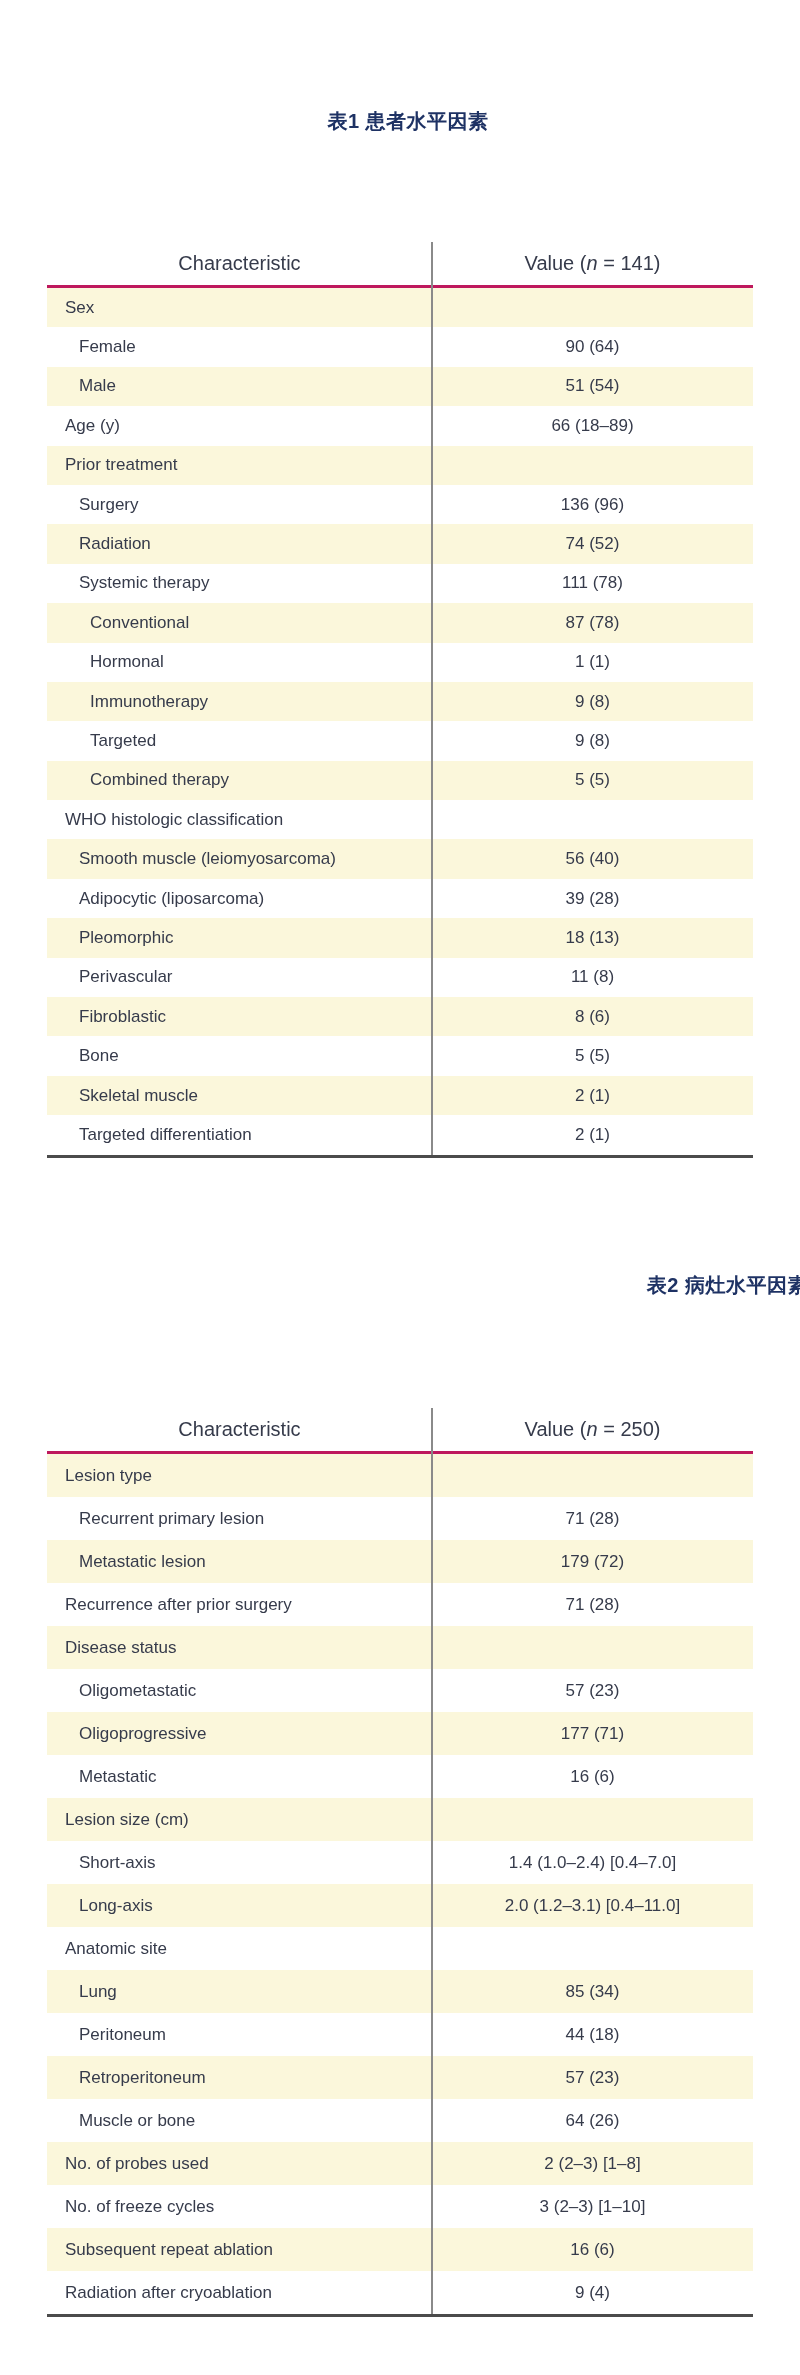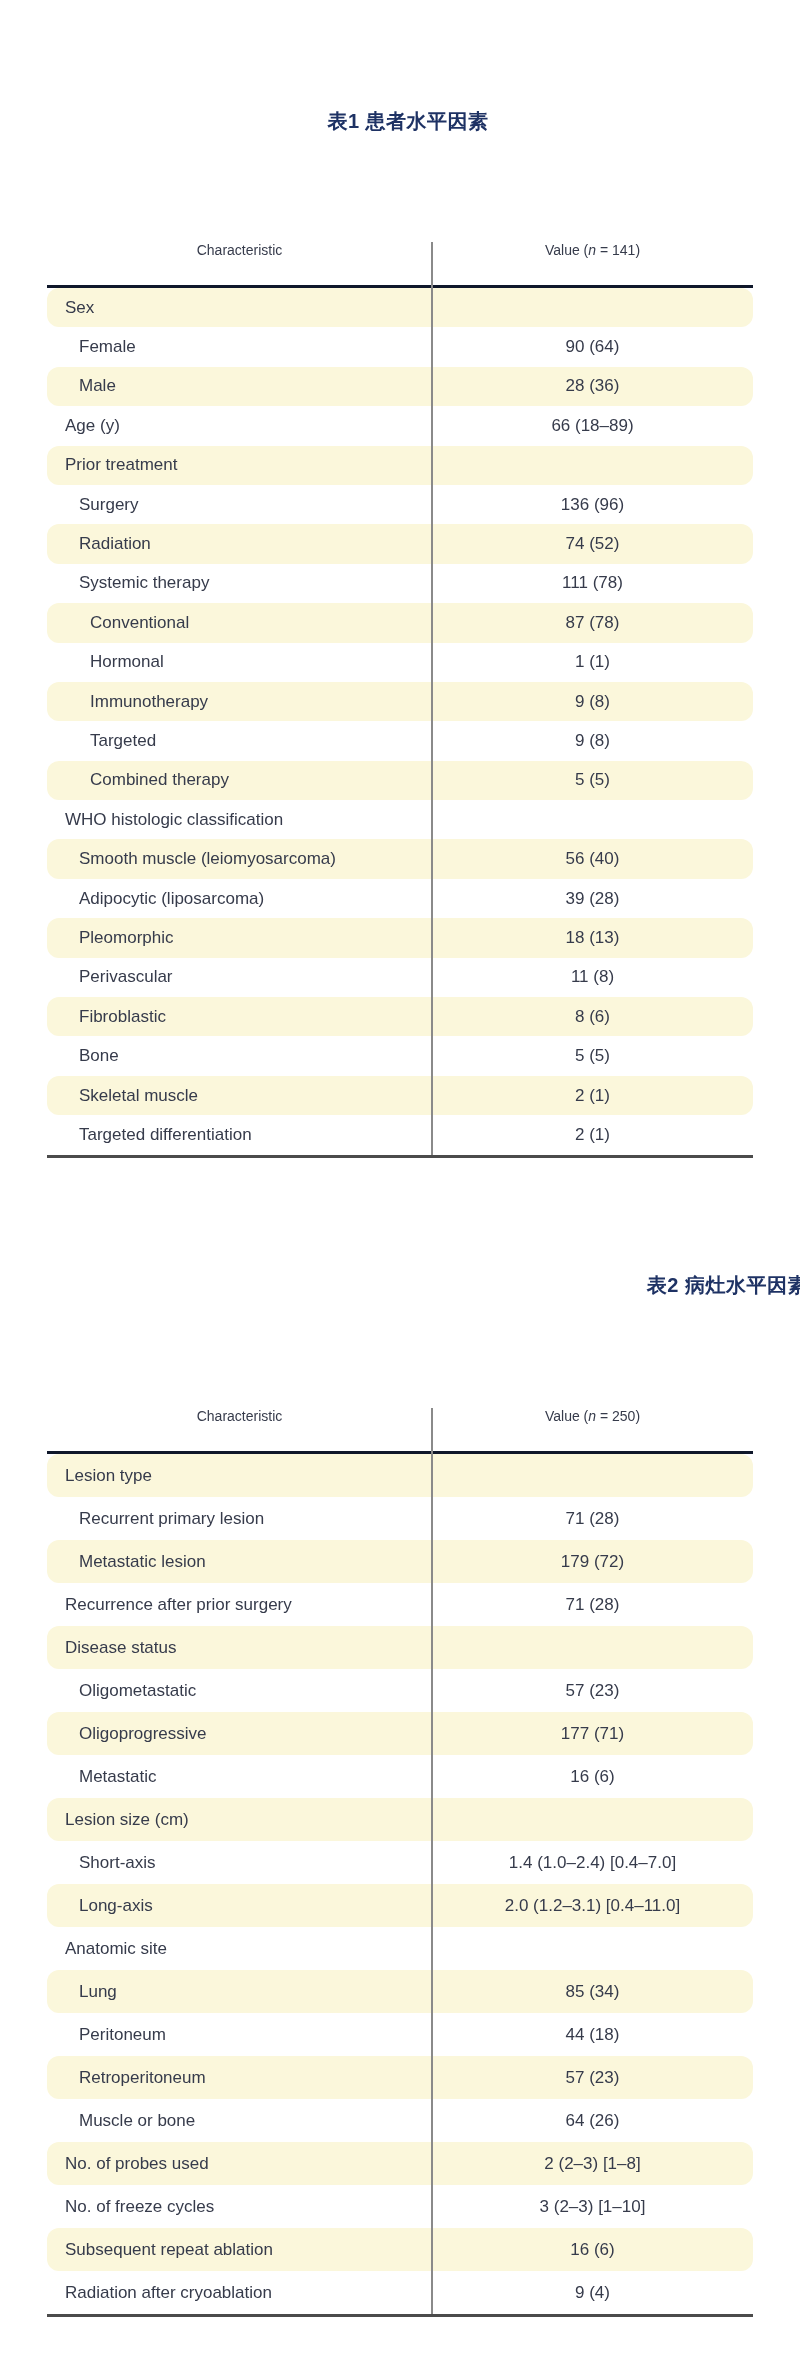--- a/index.html
+++ b/index.html
@@ -20,29 +20,29 @@
   }
   #t1-title{top:100px;}
   #t2-title{top:1264px;text-align:right;}
   .tbl{
     position:absolute;left:47px;width:706px;
     border-bottom:3px solid #4b4b4b;
   }
   #t1{top:242px;}
   #t2{top:1408px;}
   .tbl-header{
-    display:flex;
+    display:flex;align-items:center;
     height:43px;
-    border-bottom:3px solid #0f172a;
-    font-size:14px;
+    border-bottom:3px solid #be185d;
+    font-size:20px;
   }
   .th-char{width:385px;text-align:center;}
   .th-val{flex:1;text-align:center;}
   .it{font-style:italic;}
-  .tr{display:flex;align-items:center;font-size:17px;border-radius:12px;}
+  .tr{display:flex;align-items:center;font-size:17px;}
   #t1 .tr{height:39.4px;}
   #t2 .tr{height:43px;justify-content:center;}
   .tr:nth-child(odd){background:#fbf7db;}
   .td-label{width:385px;box-sizing:border-box;padding-right:4px;}
   .ind-0 .td-label{padding-left:18px;}
   .ind-1 .td-label{padding-left:32px;}
   .ind-2 .td-label{padding-left:43px;}
   .td-value{flex:1;text-align:center;}
   .vline{
     position:absolute;top:0;bottom:0;left:384px;width:2px;
@@ -65,21 +65,21 @@
         <div class="tr ind-0">
           <div class="td-label">Sex</div>
           <div class="td-value"></div>
         </div>
         <div class="tr ind-1">
           <div class="td-label">Female</div>
           <div class="td-value">90 (64)</div>
         </div>
         <div class="tr ind-1">
           <div class="td-label">Male</div>
-          <div class="td-value">28 (36)</div>
+          <div class="td-value">51 (54)</div>
         </div>
         <div class="tr ind-0">
           <div class="td-label">Age (y)</div>
           <div class="td-value">66 (18–89)</div>
         </div>
         <div class="tr ind-0">
           <div class="td-label">Prior treatment</div>
           <div class="td-value"></div>
         </div>
         <div class="tr ind-1">

